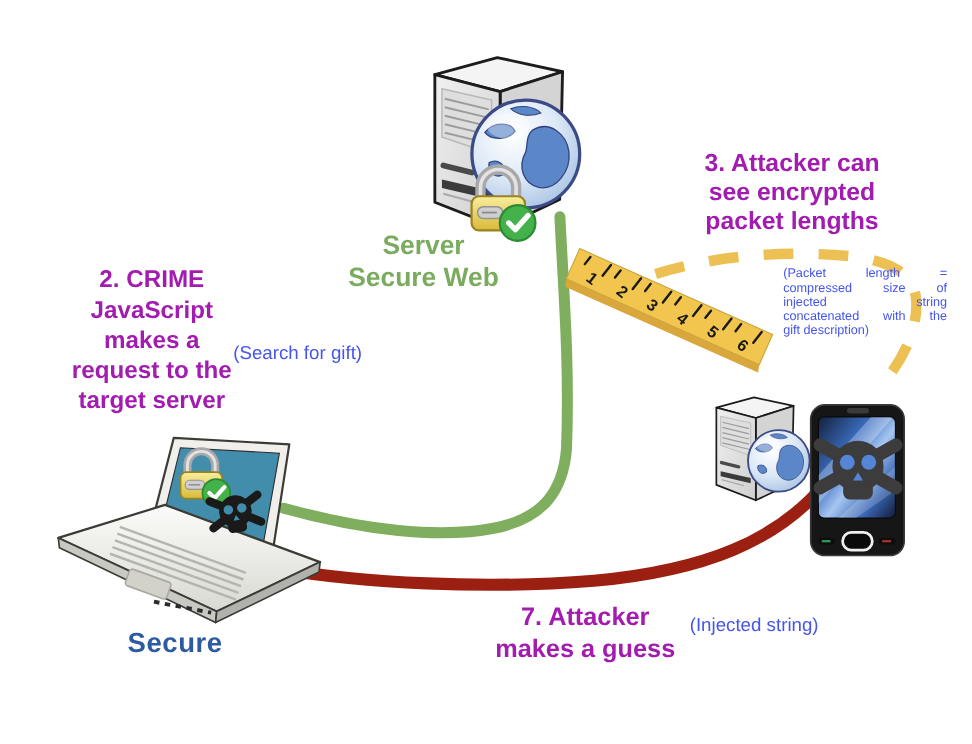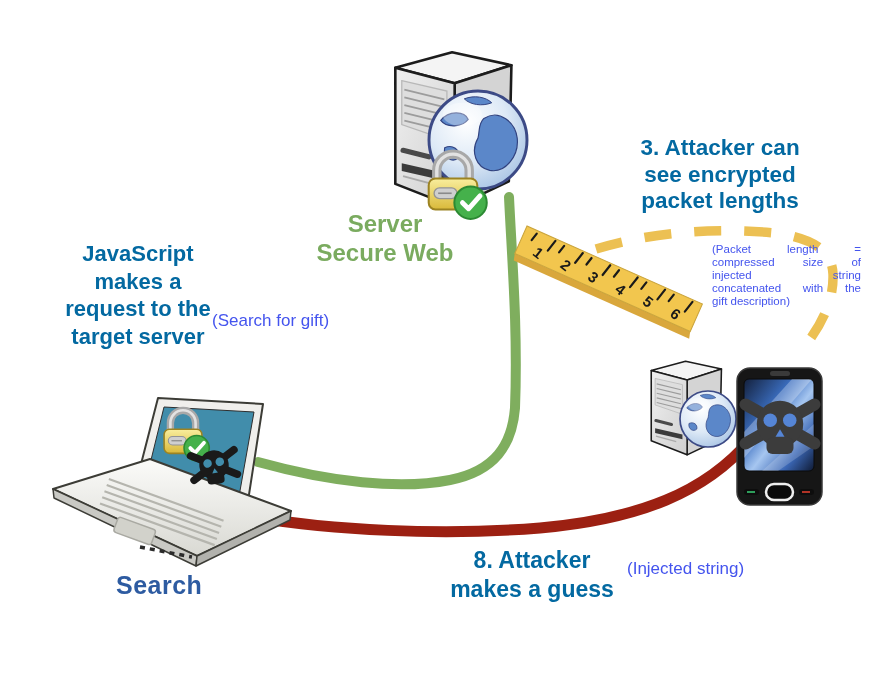--- a/index.html
+++ b/index.html
@@ -1,21 +1,21 @@
 <!DOCTYPE html>
 <html><head>
 <meta charset="utf-8">
 <style>
   html,body{margin:0;padding:0;background:#ffffff;}
   .canvas{
     position:relative;width:884px;height:676px;background:#ffffff;overflow:hidden;
     font-family:"Liberation Sans", sans-serif;
   }
   .canvas svg.scene{position:absolute;left:0;top:0;}
-  .lbl{position:absolute;font-weight:bold;color:#0369a1;text-align:center;}
+  .lbl{position:absolute;font-weight:bold;color:#a21caf;text-align:center;}
   .lbl div{white-space:nowrap;}
   .note{position:absolute;color:#4454ee;white-space:nowrap;}
   .step3{left:602px;top:135px;width:236px;font-size:22.5px;line-height:26.5px;}
   .step2{left:36px;top:240px;width:204px;font-size:22px;line-height:27.5px;}
   .step1{left:428px;top:546px;width:208px;font-size:23px;line-height:29px;}
   .server-label{left:298px;top:209px;width:174px;font-size:24px;line-height:29px;color:#7aab5f;}
   .victim-label{left:116px;top:571px;font-size:25px;line-height:28px;color:#2d5ba1;letter-spacing:.5px;}
   .search-note{left:212px;top:311px;font-size:17px;}
   .injected-note{left:627px;top:559px;font-size:17px;}
   .packet-note{
@@ -210,30 +210,31 @@
   <div class="j">concatenated with the</div>
   <div>gift description)</div>
 </div>
 
 <div class="lbl server-label">
   <div>Server</div>
   <div>Secure Web</div>
 </div>
 
 <div class="lbl step2">
+  <div>2. CRIME</div>
   <div>JavaScript</div>
   <div>makes a</div>
   <div>request to the</div>
   <div>target server</div>
 </div>
 
 <div class="note search-note">(Search for gift)</div>
 
 <div class="lbl step1">
-  <div>8. Attacker</div>
+  <div>7. Attacker</div>
   <div>makes a guess</div>
 </div>
 
 <div class="note injected-note">(Injected string)</div>
 
-<div class="lbl victim-label">Search</div>
+<div class="lbl victim-label">Secure</div>
 
 </div>
 
 </body></html>

